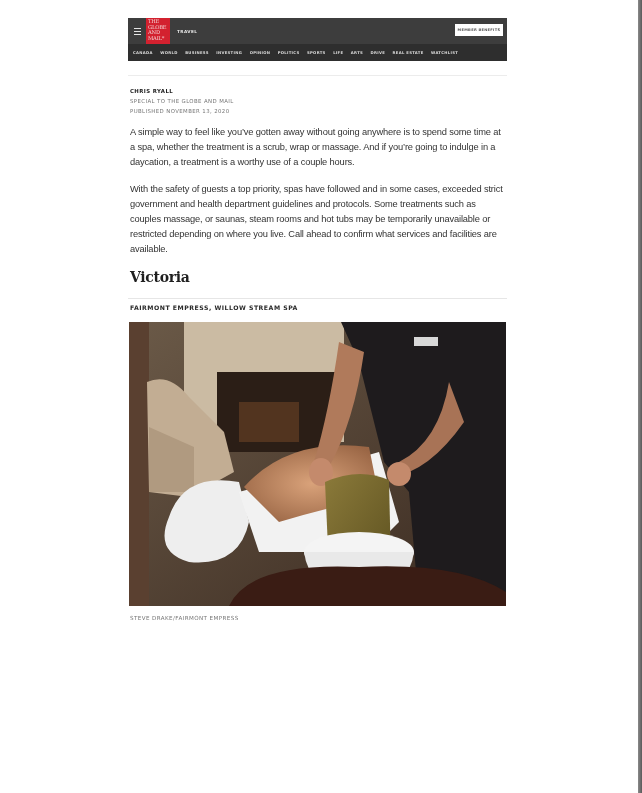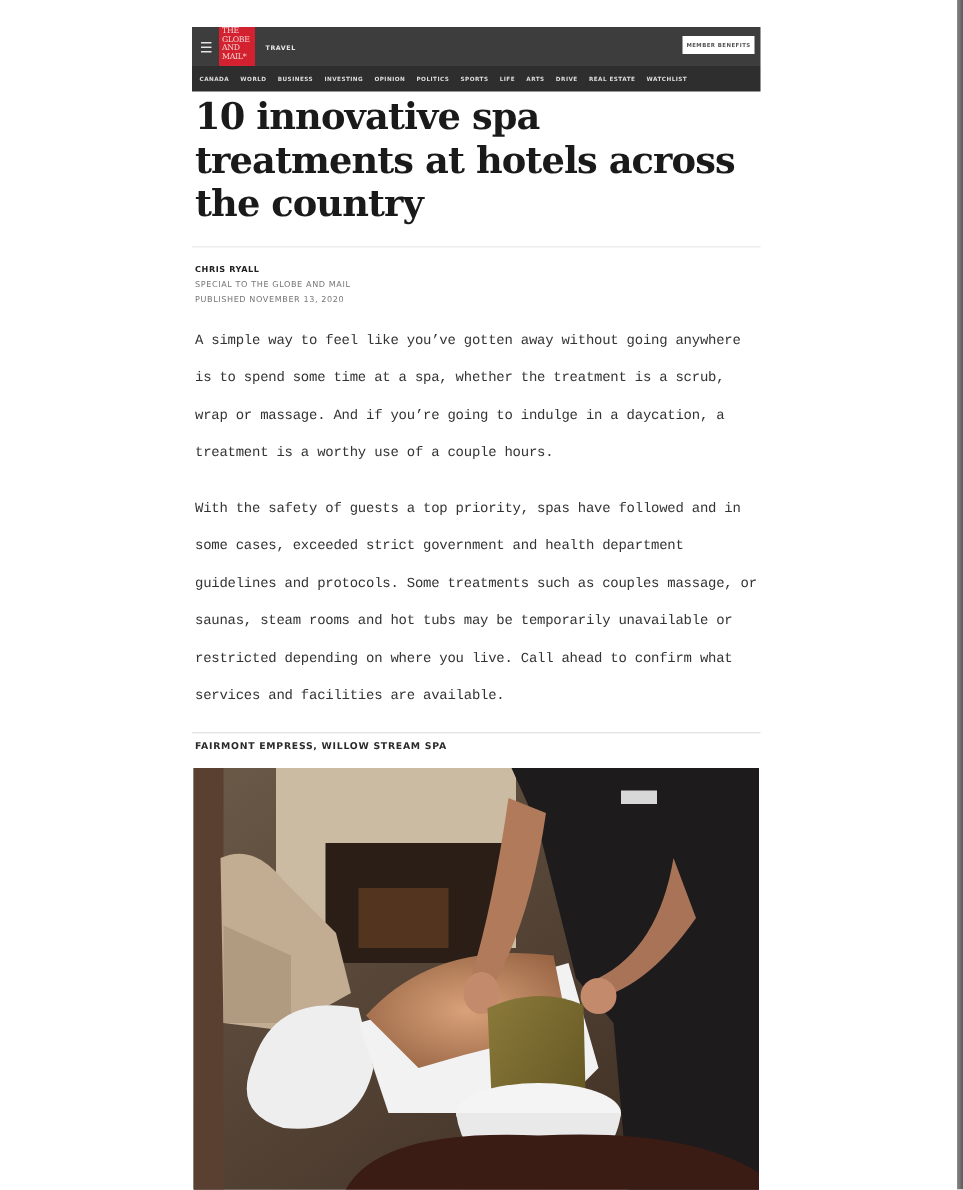--- a/index.html
+++ b/index.html
@@ -127,23 +127,23 @@
       color: #777;
       text-transform: uppercase;
     }
     .byline .author {
       color: #222;
       font-weight: bold;
     }
     .body-text {
       margin-top: 9px;
       margin-left: 2px;
-      font-family: Liberation Mono, monospace;
+      font-family: Liberation Sans, sans-serif;
       font-size: 9.3px;
-      line-height: 25px;
+      line-height: 15px;
       color: #333;
       letter-spacing: -0.15px;
     }
     .body-text p {
       margin: 0 0 12px 0;
     }
     .subhead {
       margin-left: 2px;
       margin-top: -1px;
       font-family: "DejaVu Serif", serif;
@@ -218,35 +218,35 @@
     <a>OPINION</a>
     <a>POLITICS</a>
     <a>SPORTS</a>
     <a>LIFE</a>
     <a>ARTS</a>
     <a>DRIVE</a>
     <a>REAL ESTATE</a>
     <a>WATCHLIST</a>
   </nav>
 
-  <h1 class="headline">10 innovative spa treatments at hotels across the country</h1>
 
   <div class="rule"></div>
 
   <div class="byline">
     <div class="author">CHRIS RYALL</div>
     <div>SPECIAL TO THE GLOBE AND MAIL</div>
     <div>PUBLISHED NOVEMBER 13, 2020</div>
   </div>
 
   <div class="body-text">
     <p>A simple way to feel like you’ve gotten away without going anywhere is to spend some time at a spa, whether the treatment is a scrub, wrap or massage. And if you’re going to indulge in a daycation, a treatment is a worthy use of a couple hours.</p>
     <p>With the safety of guests a top priority, spas have followed and in some cases, exceeded strict government and health department guidelines and protocols. Some treatments such as couples massage, or saunas, steam rooms and hot tubs may be temporarily unavailable or restricted depending on where you live. Call ahead to confirm what services and facilities are available.</p>
   </div>
 
+  <h2 class="subhead">Victoria</h2>
   <div class="subrule"></div>
   <div class="venue">FAIRMONT EMPRESS, WILLOW STREAM SPA</div>
 
   <div class="photo" aria-label="Spa therapist applying a golden wrap to a guest lying on a massage table in front of a fireplace">
     <svg width="377" height="284" viewBox="0 0 377 284" xmlns="http://www.w3.org/2000/svg">
       <defs>
         <linearGradient id="bg" x1="0" y1="0" x2="1" y2="1">
           <stop offset="0" stop-color="#6b5a48"></stop>
           <stop offset="1" stop-color="#3a2a20"></stop>
         </linearGradient>

